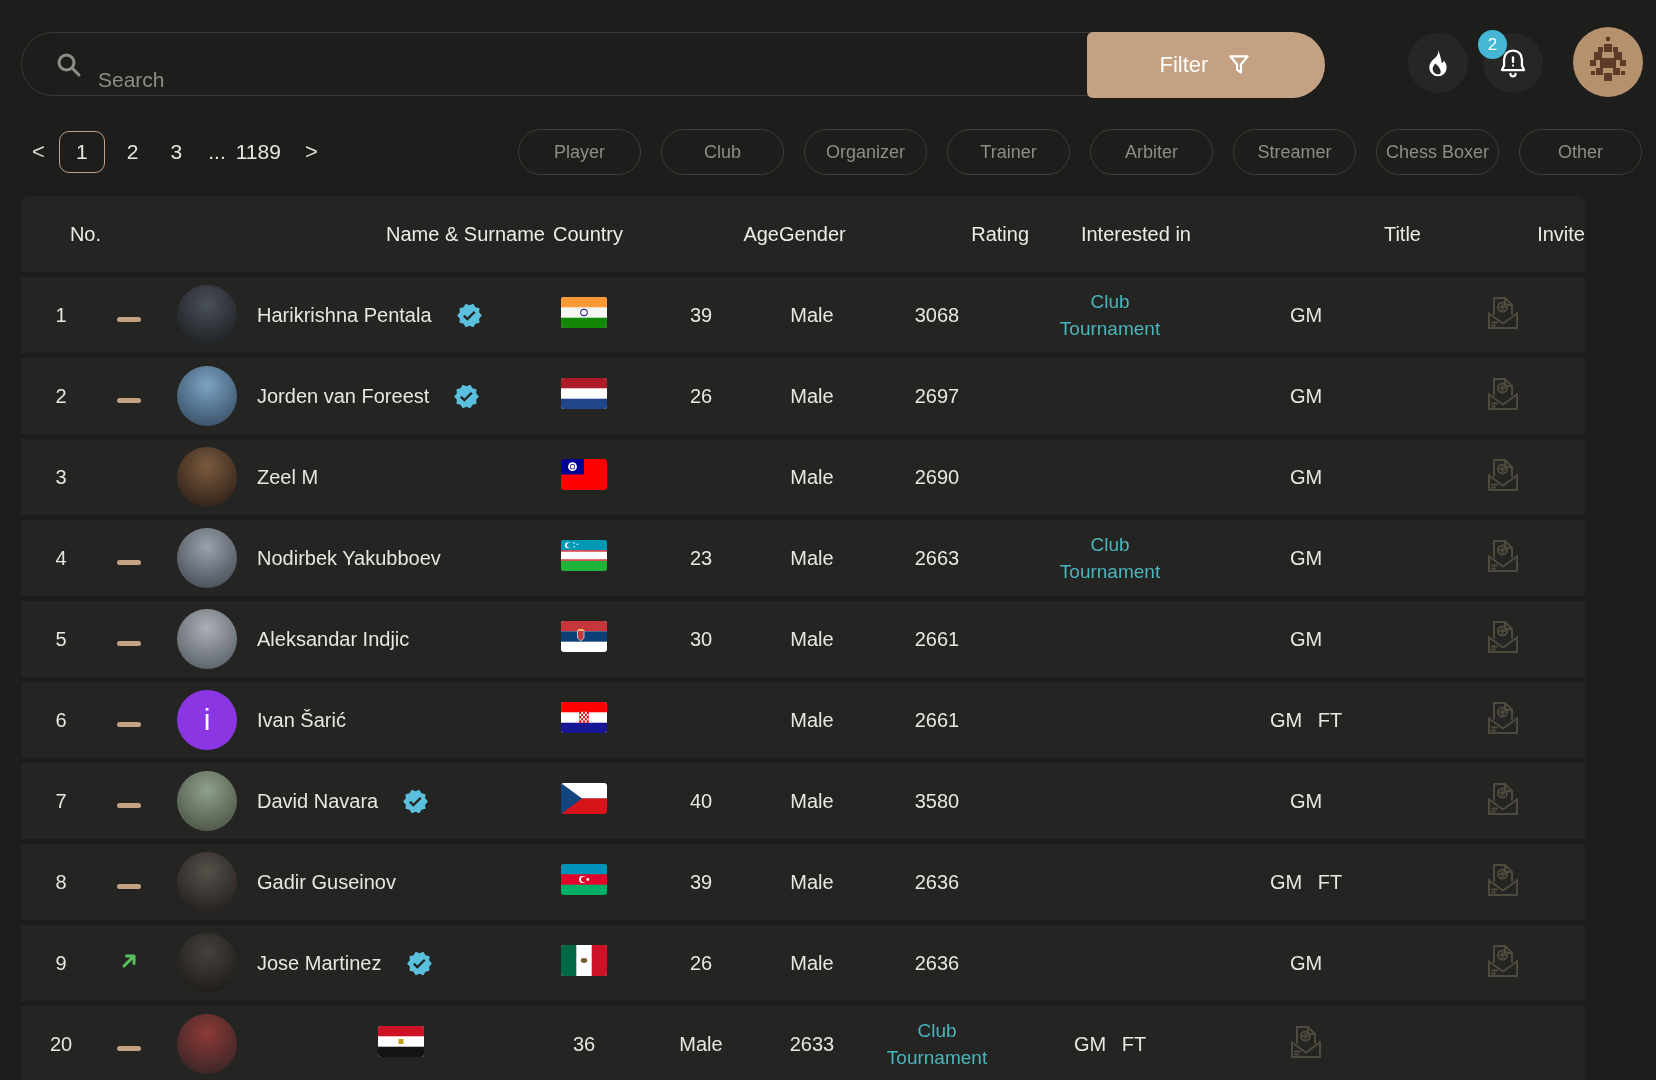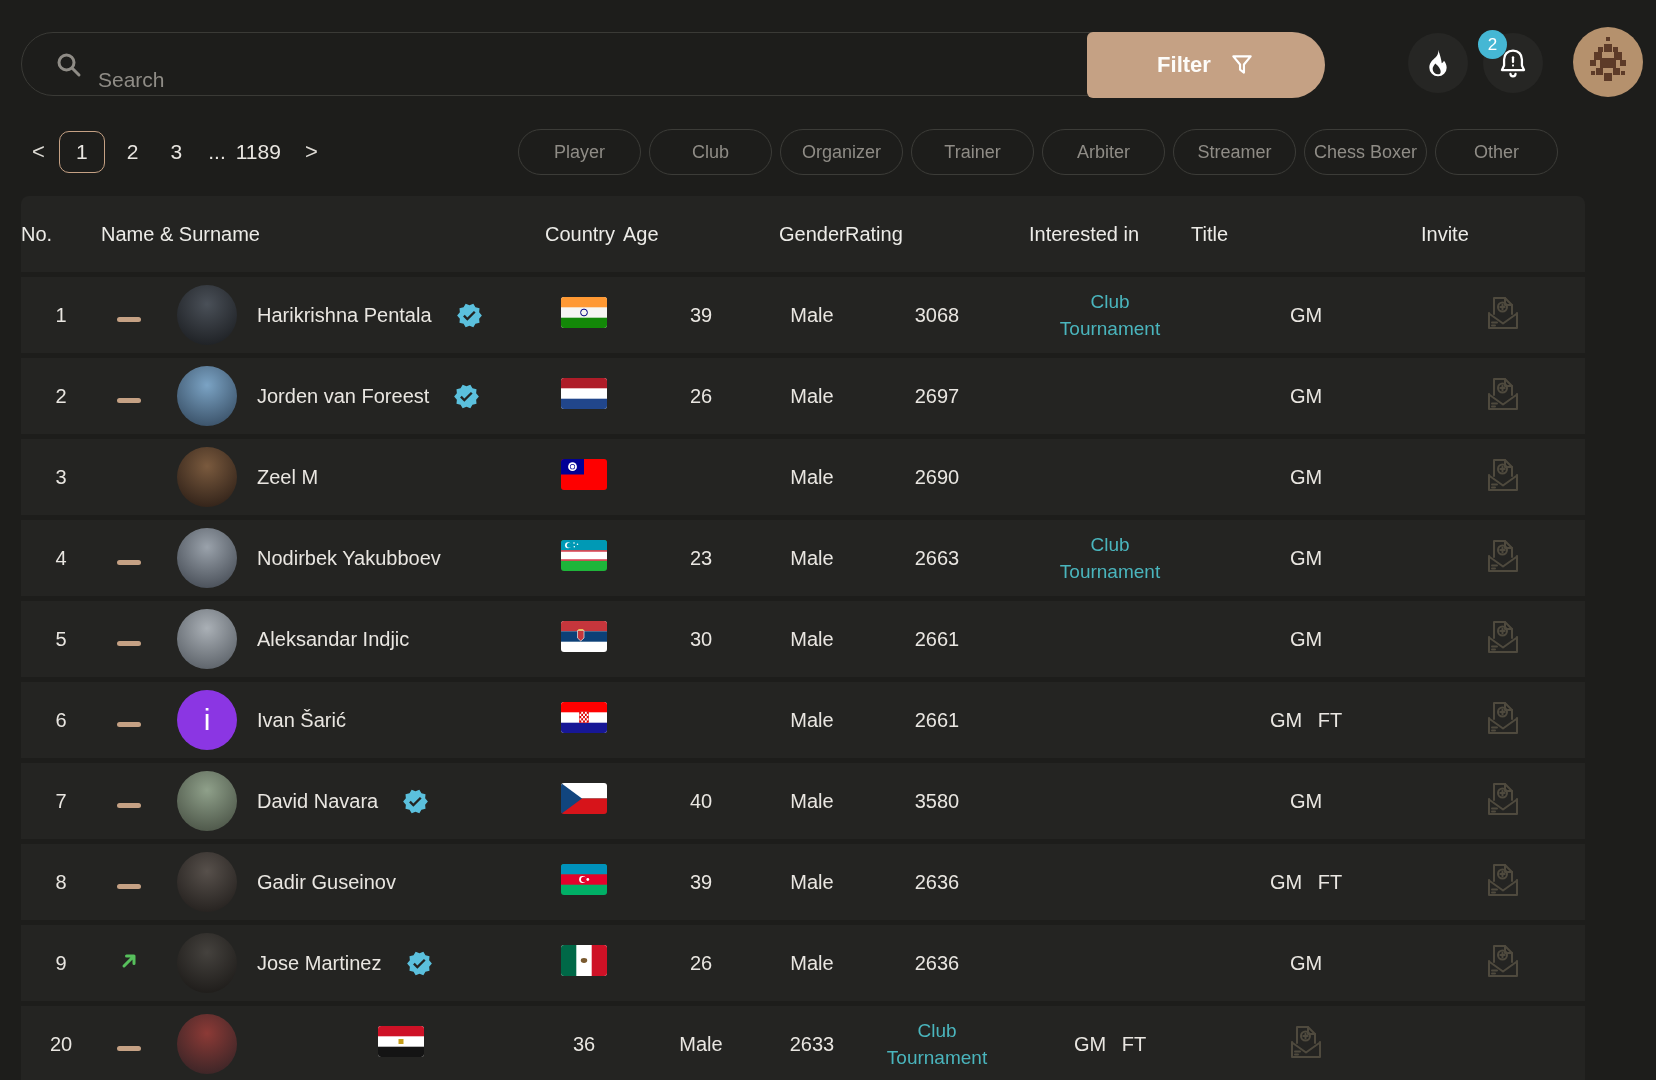--- a/index.html
+++ b/index.html
@@ -13,49 +13,49 @@
 
   
   .search-wrap{position:absolute;left:21px;top:32px;width:1304px;height:64px;
     border:1px solid var(--line);border-radius:33px;background:var(--page_bg);}
   .search-wrap input{position:absolute;left:76px;top:16px;height:100%;width:920px;background:transparent;
     border:none;outline:none;color:var(--text);font-size:21px;}
   .search-wrap input::placeholder{color:var(--muted);}
   .search-icon{position:absolute;left:32px;top:17px;}
   .filter-btn{position:absolute;right:-1px;top:-1px;height:66px;width:238px;background:var(--accent);
     border:none;border-radius:6px 33px 33px 6px;display:flex;align-items:center;justify-content:center;
-    gap:18px;color:#fdfcf9;font-size:22px;cursor:pointer;font-weight:bold;}
+    gap:18px;color:#fdfcf9;font-size:22px;cursor:pointer;}
   .circ-btn{position:absolute;width:60px;height:60px;border-radius:50%;background:#262624;border:none;
     display:flex;align-items:center;justify-content:center;cursor:pointer;}
   .flame-btn{left:1408px;top:33px;}
   .bell-btn{left:1483px;top:33px;}
   .notif-badge{position:absolute;left:1478px;top:30px;width:29px;height:29px;border-radius:50%;
     background:var(--notif);color:#fff;font-size:17px;display:flex;align-items:center;justify-content:center;z-index:3;}
   .user-avatar{position:absolute;left:1573px;top:27px;width:70px;height:70px;border-radius:50%;
     border:none;background:transparent;padding:0;cursor:pointer;}
 
   
   .pagination{position:absolute;left:24px;top:128px;height:48px;display:flex;align-items:center;}
   .pg-arrow{background:none;border:none;color:#dedbd5;font-size:22px;cursor:pointer;padding:0 8px;}
   .pg-num{background:none;border:none;color:var(--text);font-size:21px;cursor:pointer;padding:0 16px;}
   .pg-active{width:46px;height:42px;border:1px solid var(--accent);border-radius:10px;color:var(--text);
     font-size:21px;background:none;margin:0 6px;cursor:pointer;}
   .pg-ellipsis{color:var(--text);font-size:21px;padding:0 4px 0 10px;}
   .pg-last{padding-left:6px;}
 
   
-  .pills{position:absolute;left:518px;top:129px;display:flex;gap:8px;}
+  .pills{position:absolute;left:518px;top:129px;display:flex;gap:20px;}
   .pill{width:123px;height:46px;border:1px solid #3c3c38;border-radius:23px;background:transparent;
     color:var(--muted);font-size:18px;cursor:pointer;white-space:nowrap;}
 
   
   .table{position:absolute;left:21px;top:196px;width:1564px;}
   .thead{display:grid;grid-template-columns:80px 444px 78px 156px 66px 184px 162px 230px 164px;
     height:76px;background:var(--row_bg);border-radius:8px 8px 0 0;align-items:center;margin-bottom:5px;}
-  .th{text-align:left;font-size:20px;color:#ecebe7;white-space:nowrap;}
+  .th{text-align:right;font-size:20px;color:#ecebe7;white-space:nowrap;}
   .trow{display:grid;grid-template-columns:80px 56px 100px 288px 78px 156px 66px 184px 162px 230px 164px;
     height:76px;background:var(--row_bg);align-items:center;margin-bottom:5px;cursor:pointer;}
   .td{text-align:center;font-size:20px;color:var(--text);}
   .c-name{display:flex;align-items:center;gap:24px;text-align:left;}
   .c-name .vbadge{display:flex;}
   .pavatar{width:60px;height:60px;border-radius:50%;display:block;margin:0 auto;}
   .lavatar{width:60px;height:60px;border-radius:50%;display:flex;align-items:center;justify-content:center;
     margin:0 auto;color:#fff;font-size:30px;}
   .flagbox{display:inline-flex;border-radius:3px;overflow:hidden;line-height:0;}
   .trend-dash{display:inline-block;width:24px;height:5px;border-radius:3px;background:var(--accent);}

